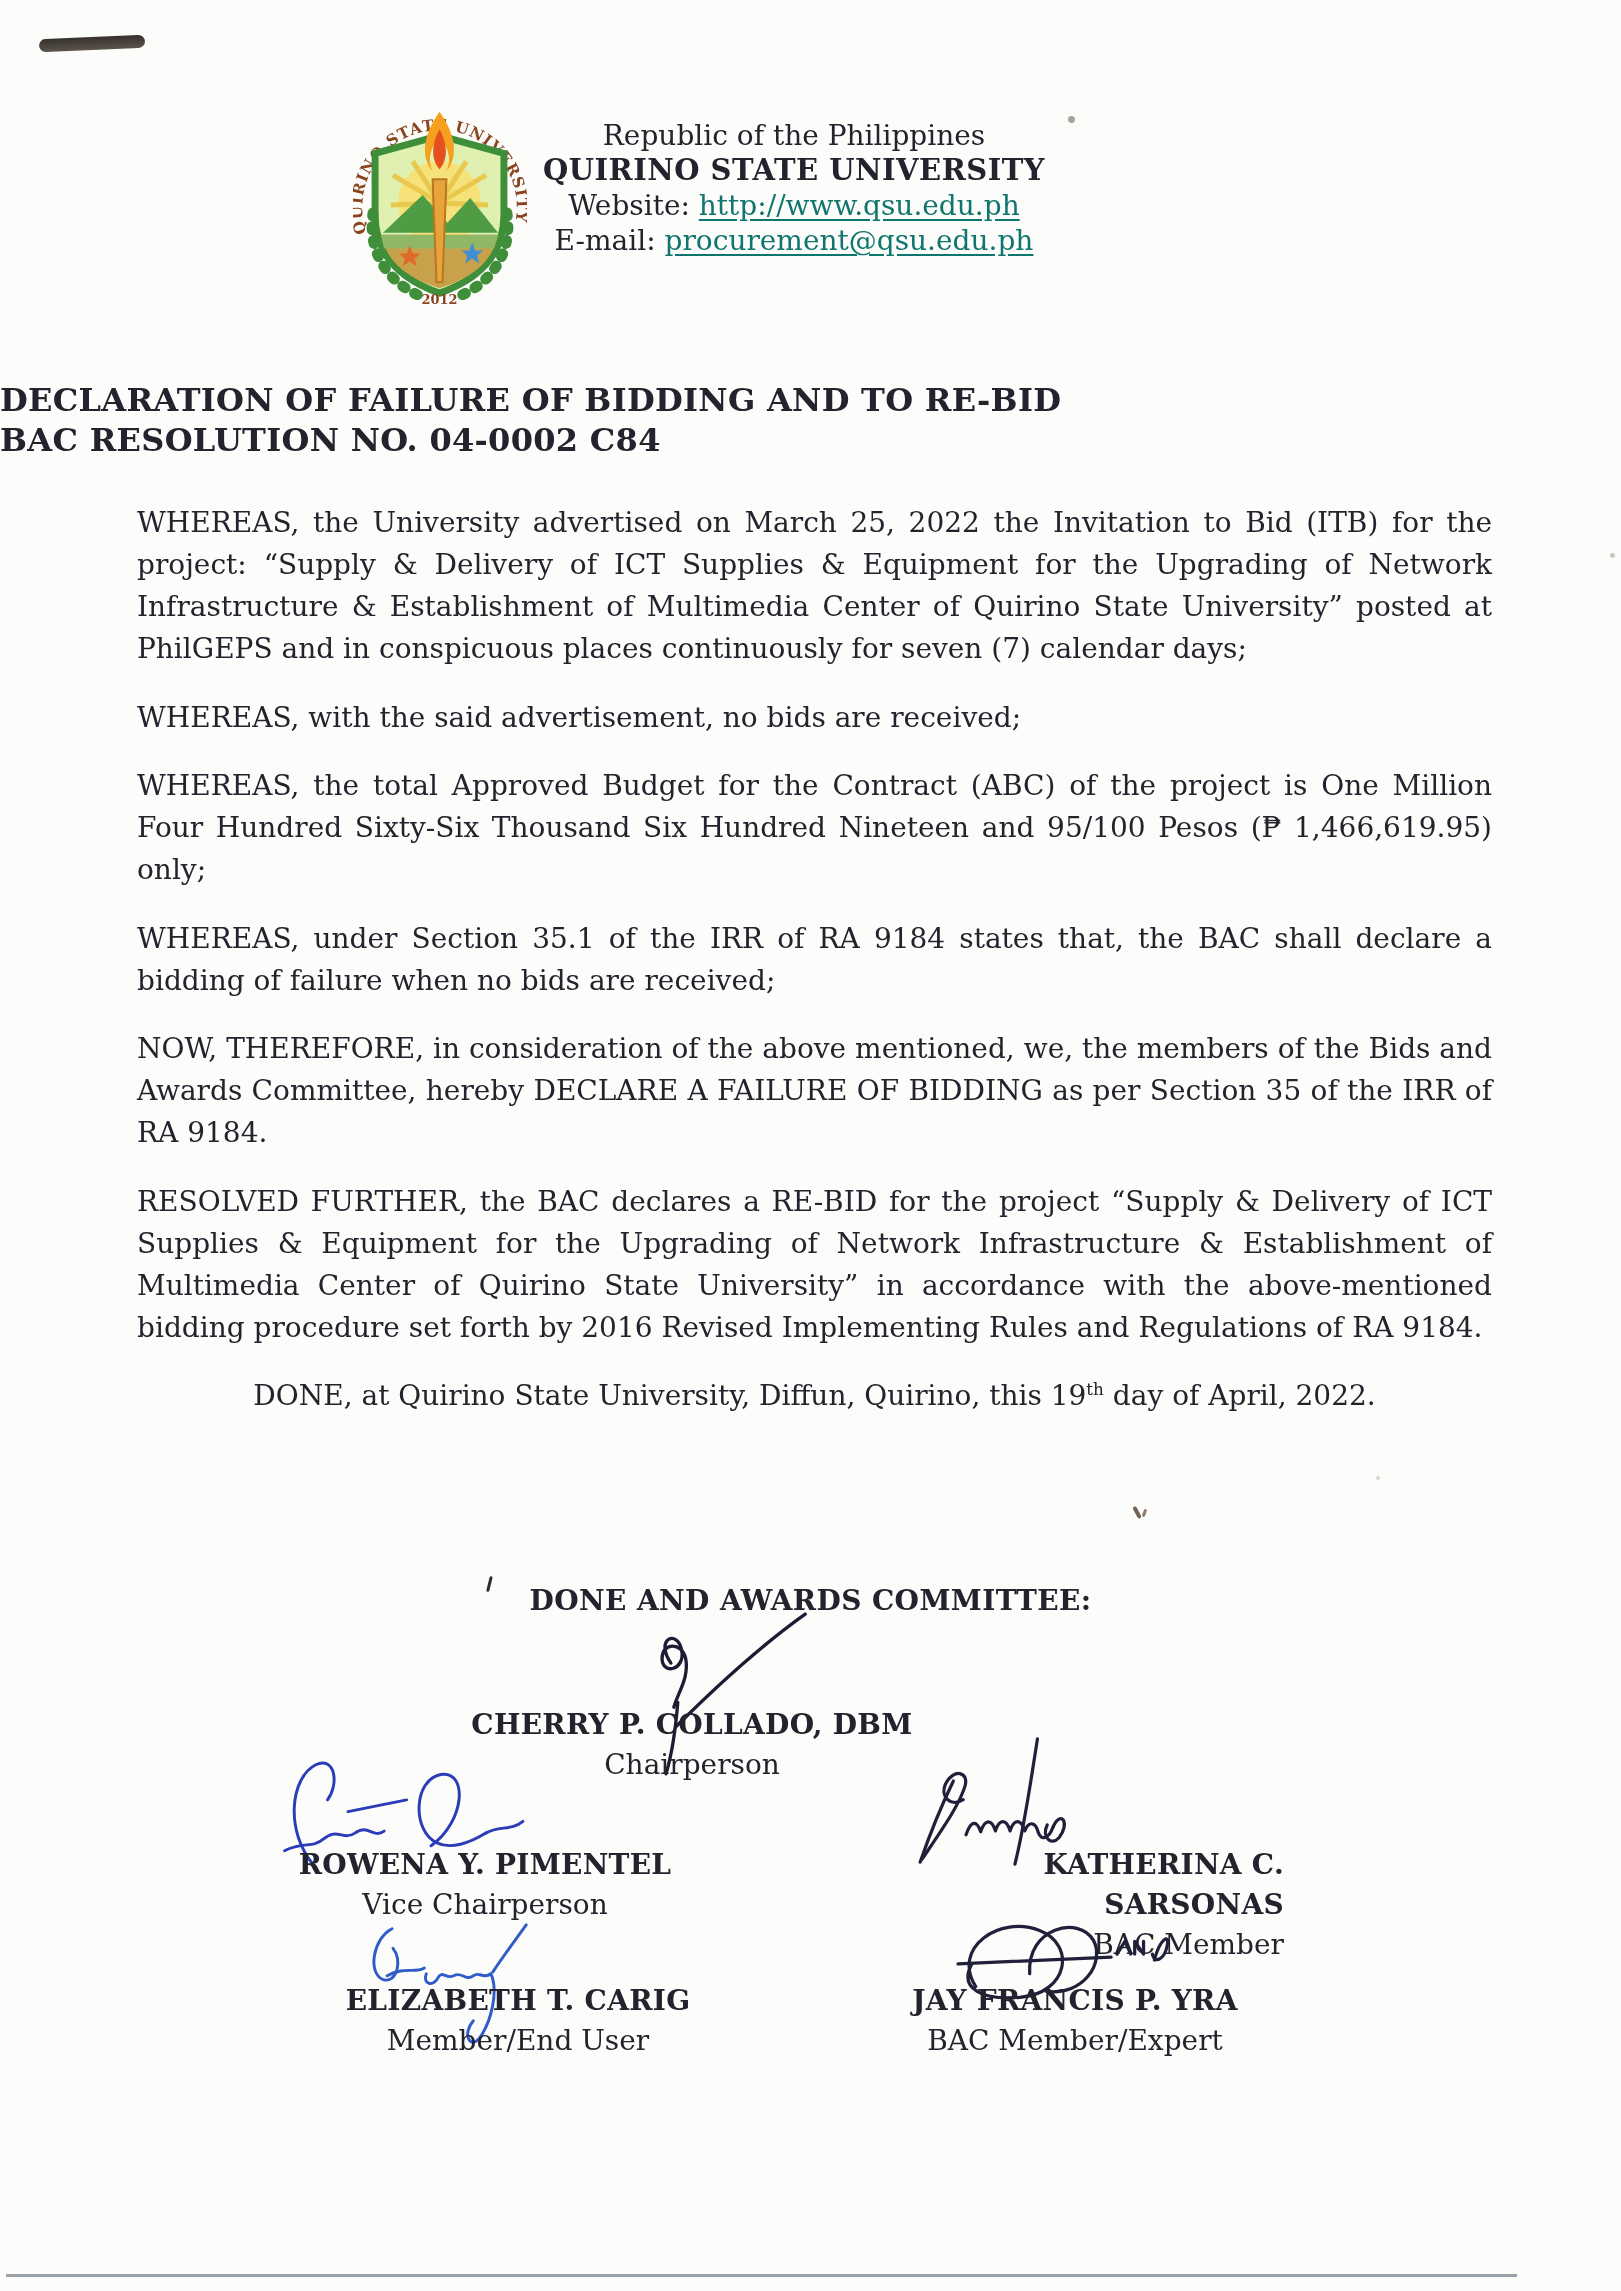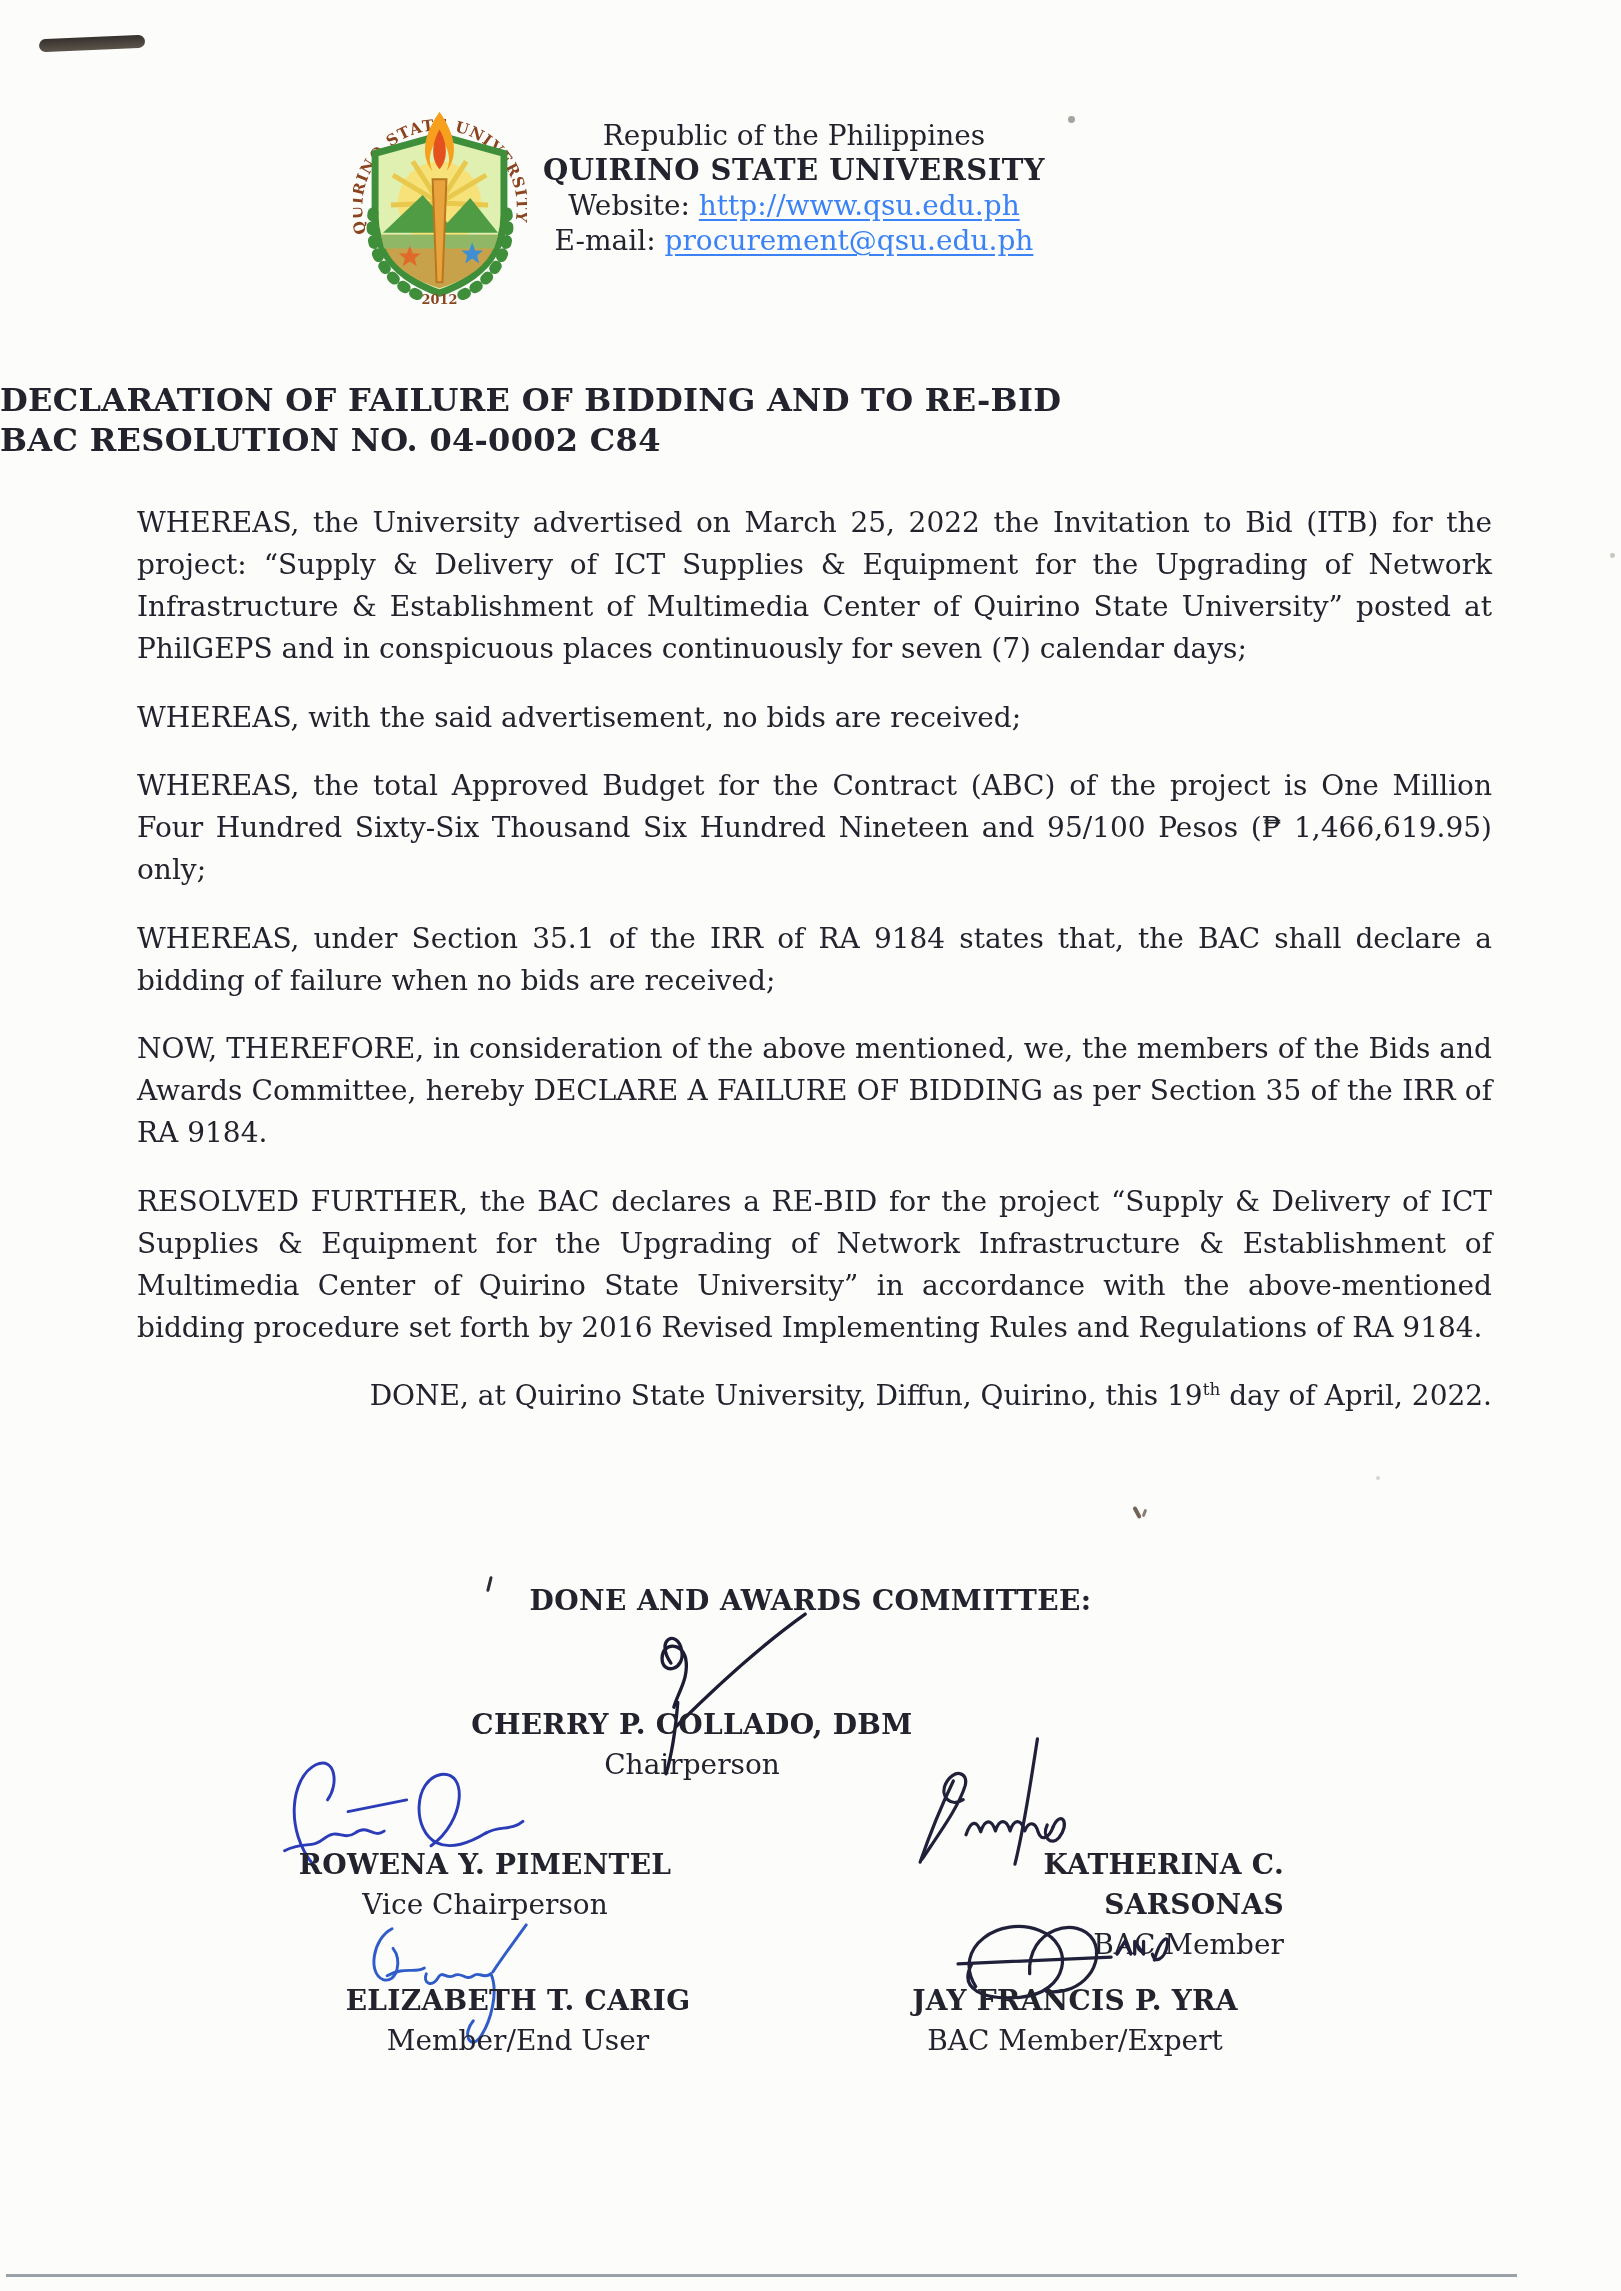--- a/index.html
+++ b/index.html
@@ -28,35 +28,35 @@
   .bottom-line{position:absolute; left:5.9px; top:2274px; width:1511px; height:2.9px;
     background:#8f97a0; opacity:.9;}
 
   
   .seal{position:absolute; left:353px; top:84px; width:174px; height:223px;}
   .head-text{
     position:absolute; left:441px; top:118px; width:706px;
     text-align:center; font-size:28px; line-height:35px;
   }
   .head-text .uname{font-weight:bold; font-size:29px; letter-spacing:0.5px;}
-  .link{color:#3b82f6; text-decoration:underline; text-underline-offset:3.9px;}
+  .link{color:#0f766e; text-decoration:underline; text-underline-offset:3.9px;}
 
   
   .doc-title{
     position:absolute; left:0; right:0; top:380px; text-align:left;
     font-weight:bold; font-size:32px; line-height:40px; letter-spacing:0.3px;
   }
 
   
   .body{
     position:absolute; left:137px; top:502px; width:1355px;
     font-size:28px; line-height:42px; text-align:justify;
   }
   .body p{margin:0 0 26.5px 0;}
-  .body p.done{margin-top:4.9px; text-align:right;}
+  .body p.done{margin-top:4.9px; text-align:center;}
   .b{font-weight:normal;}
   .sup{vertical-align:super; font-size:0.6em; line-height:0;}
 
   
   .committee-heading{
     position:absolute; left:0; right:0; top:1584px; text-align:center;
     font-weight:bold; font-size:28px; letter-spacing:0.4px;
   }
   .sig-block{position:absolute; text-align:center; font-size:28px; line-height:40px;}
   .sig-block .nm{font-weight:bold; letter-spacing:0.3px;}

